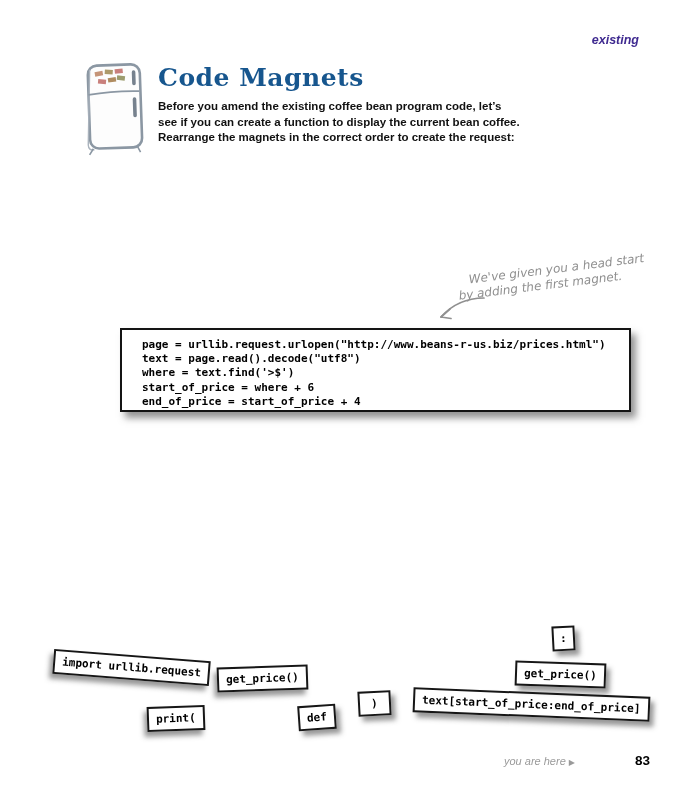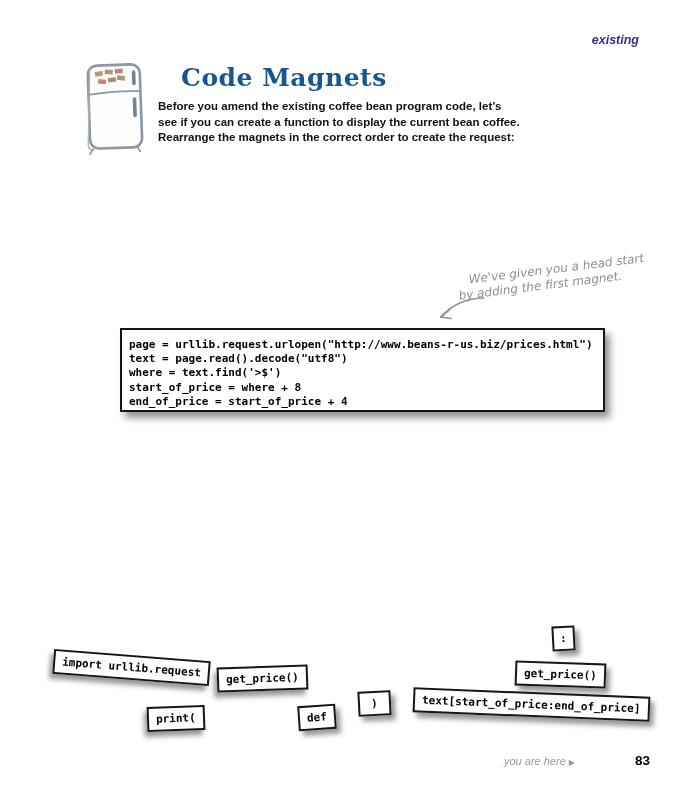--- a/index.html
+++ b/index.html
@@ -7,34 +7,34 @@
        font-family:"Liberation Sans",sans-serif;}
   .abs{position:absolute;}
 
   
   #chapter-tag{top:33px;right:52px;font:italic bold 12.5px "Liberation Sans",sans-serif;color:#3f2a90;}
 
   
   #fridge{left:74px;top:60px;width:82px;height:96px;}
 
   
-  #page-title{left:158px;top:63px;font:bold 25px "DejaVu Serif",serif;color:#17568e;letter-spacing:.5px;margin-left:23px;}
+  #page-title{left:158px;top:63px;font:bold 25px "DejaVu Serif",serif;color:#17568e;letter-spacing:.5px;}
   #intro{left:158px;top:99px;width:370px;font:600 11.5px "Liberation Sans",sans-serif;
          color:#111;line-height:15.5px;}
 
   
   #annotation{left:456px;top:274px;width:170px;color:#8f8f8f;
               font:italic 12px "DejaVu Sans",sans-serif;line-height:15px;
               transform:rotate(-7deg);transform-origin:left top;white-space:nowrap;}
   #annotation .l1{padding-left:12px;}
   #annotation-arrow{left:432px;top:292px;}
 
   
   #code-box{left:120px;top:328px;width:467px;height:64px;background:#fff;
-            border:2.5px solid #141414;padding:8px 7px;
+            border:2.5px solid #141414;padding:8px 20px;
             box-shadow:5px 6px 7px rgba(60,60,60,.55);}
   #code-box .cl{font:bold 11px "DejaVu Sans Mono",monospace;color:#000;
                 line-height:14.2px;white-space:pre;}
 
   
   .magnet{position:absolute;background:#fff;border:2px solid #161616;
           font:bold 11px "DejaVu Sans Mono",monospace;color:#000;
           padding:4px 7px;white-space:nowrap;
           box-shadow:-3px 5px 5px rgba(50,50,50,.5);}
   .sh-r{box-shadow:4px 5px 5px rgba(50,50,50,.5);}
@@ -91,21 +91,21 @@
 </div>
 <svg class="abs" id="annotation-arrow" width="56" height="36" viewBox="0 0 56 36">
   <path d="M52,6 Q26,6 9,25" fill="none" stroke="#909090" stroke-width="1.7" stroke-linecap="round"></path>
   <path d="M9,25 L18,17 M9,25 L19,26.5" fill="none" stroke="#909090" stroke-width="1.7" stroke-linecap="round"></path>
 </svg>
 
 <div class="abs" id="code-box">
   <div class="cl">page = urllib.request.urlopen("http://www.beans-r-us.biz/prices.html")</div>
   <div class="cl">text = page.read().decode("utf8")</div>
   <div class="cl">where = text.find('&gt;$')</div>
-  <div class="cl">start_of_price = where + 8</div>
+  <div class="cl">start_of_price = where + 6</div>
   <div class="cl">end_of_price = start_of_price + 4</div>
 </div>
 
 <div class="magnet" id="m-import">import urllib.request</div>
 <div class="magnet" id="m-getprice-l">get_price()</div>
 <div class="magnet" id="m-print">print(</div>
 <div class="magnet sh-r" id="m-def">def</div>
 <div class="magnet sh-r" id="m-paren">)</div>
 <div class="magnet sh-r" id="m-slice">text[start_of_price:end_of_price]</div>
 <div class="magnet sh-r" id="m-getprice-r">get_price()</div>

